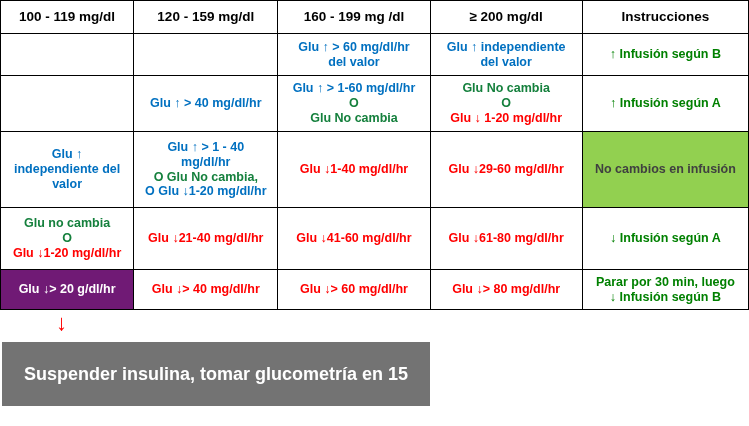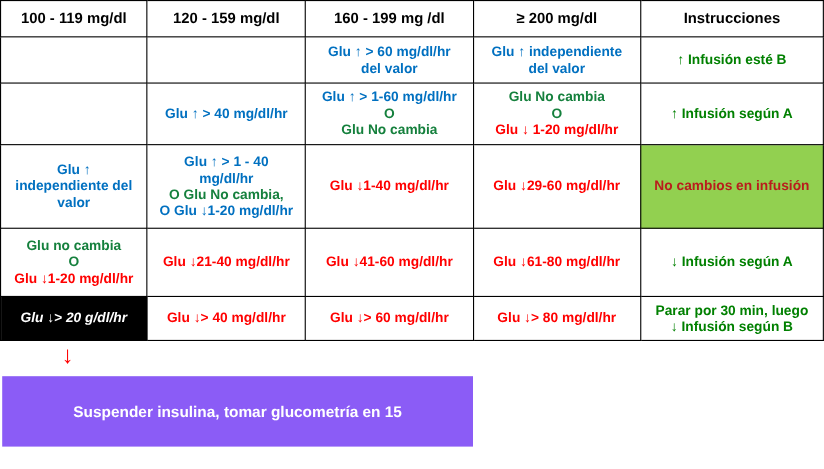--- a/index.html
+++ b/index.html
@@ -47,27 +47,26 @@
   col.c3 { width: 152px; }
   col.c4 { width: 152px; }
   col.c5 { width: 166px; }
 
   .blue   { color: #0070c0; }
   .red    { color: #ff0000; }
   .black  { color: #15803d; }
   .green  { color: #008000; }
 
   .cell-red {
-    background: #000000;
+    background: #701a75;
     color: #ffffff;
-    font-style: italic;
   }
   .cell-green {
     background: #92d050;
-    color: #b91c1c;
+    color: #404040;
   }
   .cell-empty { background: #ffffff; }
 
   .r1 { height: 42px; }
   .r2 { height: 56px; }
   .r3 { height: 76px; }
   .r4 { height: 62px; }
   .r5 { height: 40px; }
 
   
@@ -84,23 +83,23 @@
     font-size: 22px;
     font-weight: bold;
     line-height: 1;
   }
   .note-box {
     position: absolute;
     left: 2px;
     top: 32px;
     width: 428px;
     height: 64px;
-    background: #8b5cf6;
+    background: #737373;
     color: #ffffff;
-    font-size: 14px;
+    font-size: 18px;
     font-weight: bold;
     line-height: 1.45;
     display: flex;
     align-items: center;
     justify-content: center;
     text-align: center;
     padding: 2px 6px;
     box-sizing: border-box;
   }
   .note-box span { display: block; }
@@ -133,21 +132,21 @@
         <td class="cell-empty"></td>
         <td class="cell-empty"></td>
         <td class="blue">
           <span>Glu ↑ &gt; 60 mg/dl/hr</span><br>
           <span>del valor</span>
         </td>
         <td class="blue">
           <span>Glu ↑ independiente</span><br>
           <span>del valor</span>
         </td>
-        <td class="green">↑ Infusión esté B</td>
+        <td class="green">↑ Infusión según B</td>
       </tr>
 
       <tr class="r2">
         <td class="cell-empty"></td>
         <td class="blue">Glu ↑ &gt; 40 mg/dl/hr</td>
         <td>
           <span class="blue">Glu ↑ &gt; 1-60 mg/dl/hr</span><br>
           <span class="black">O</span><br>
           <span class="black">Glu No cambia</span>
         </td>

